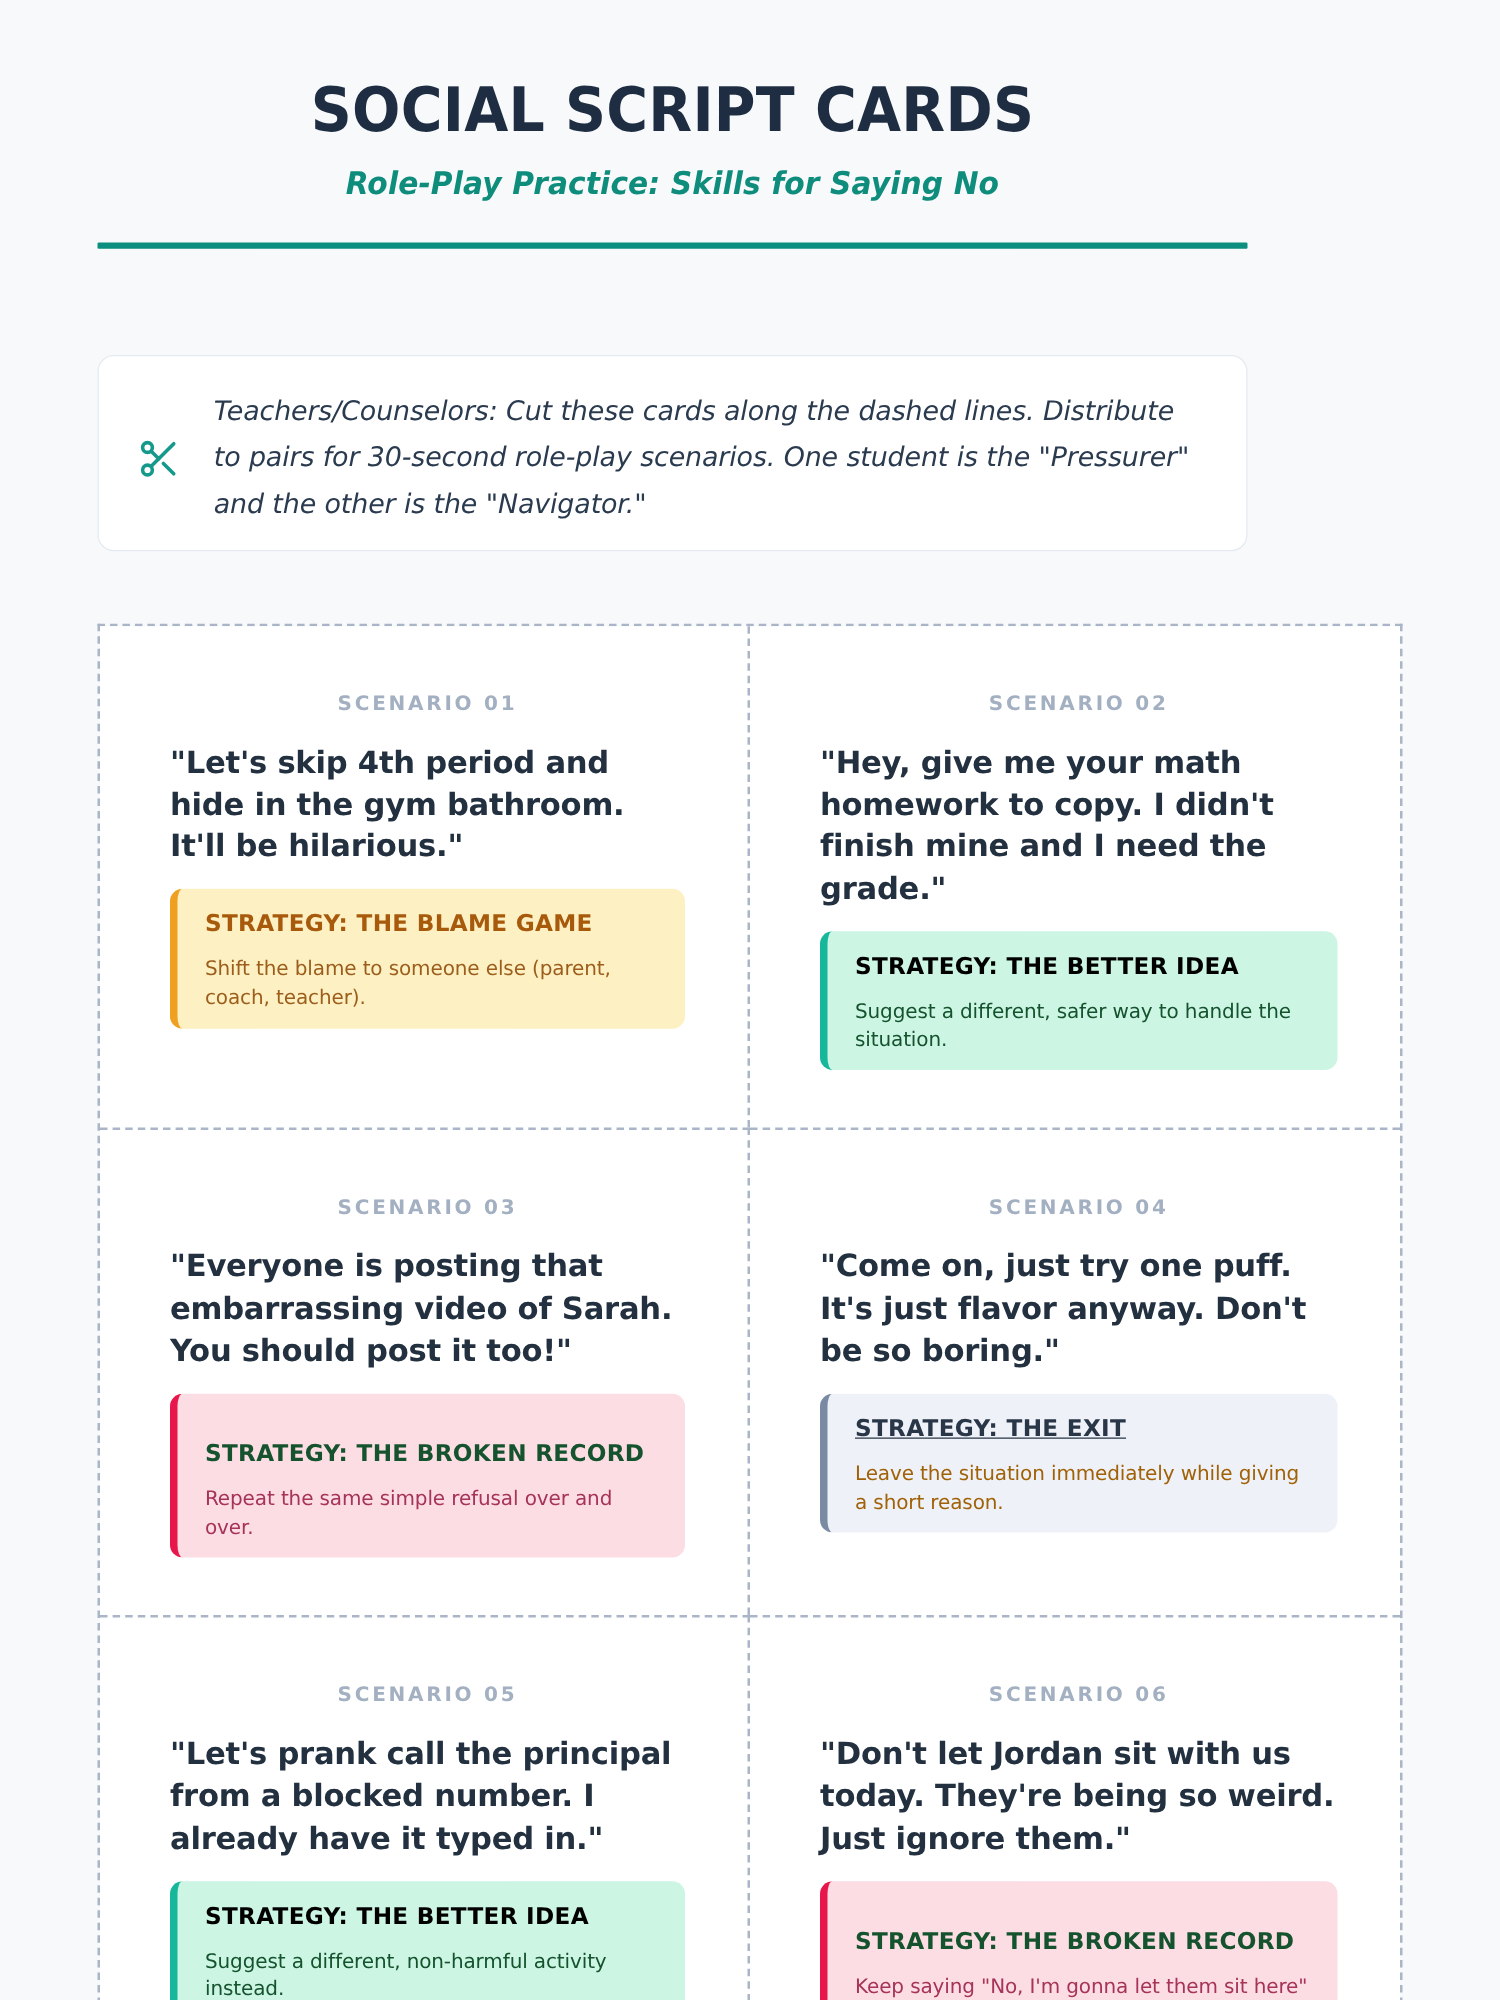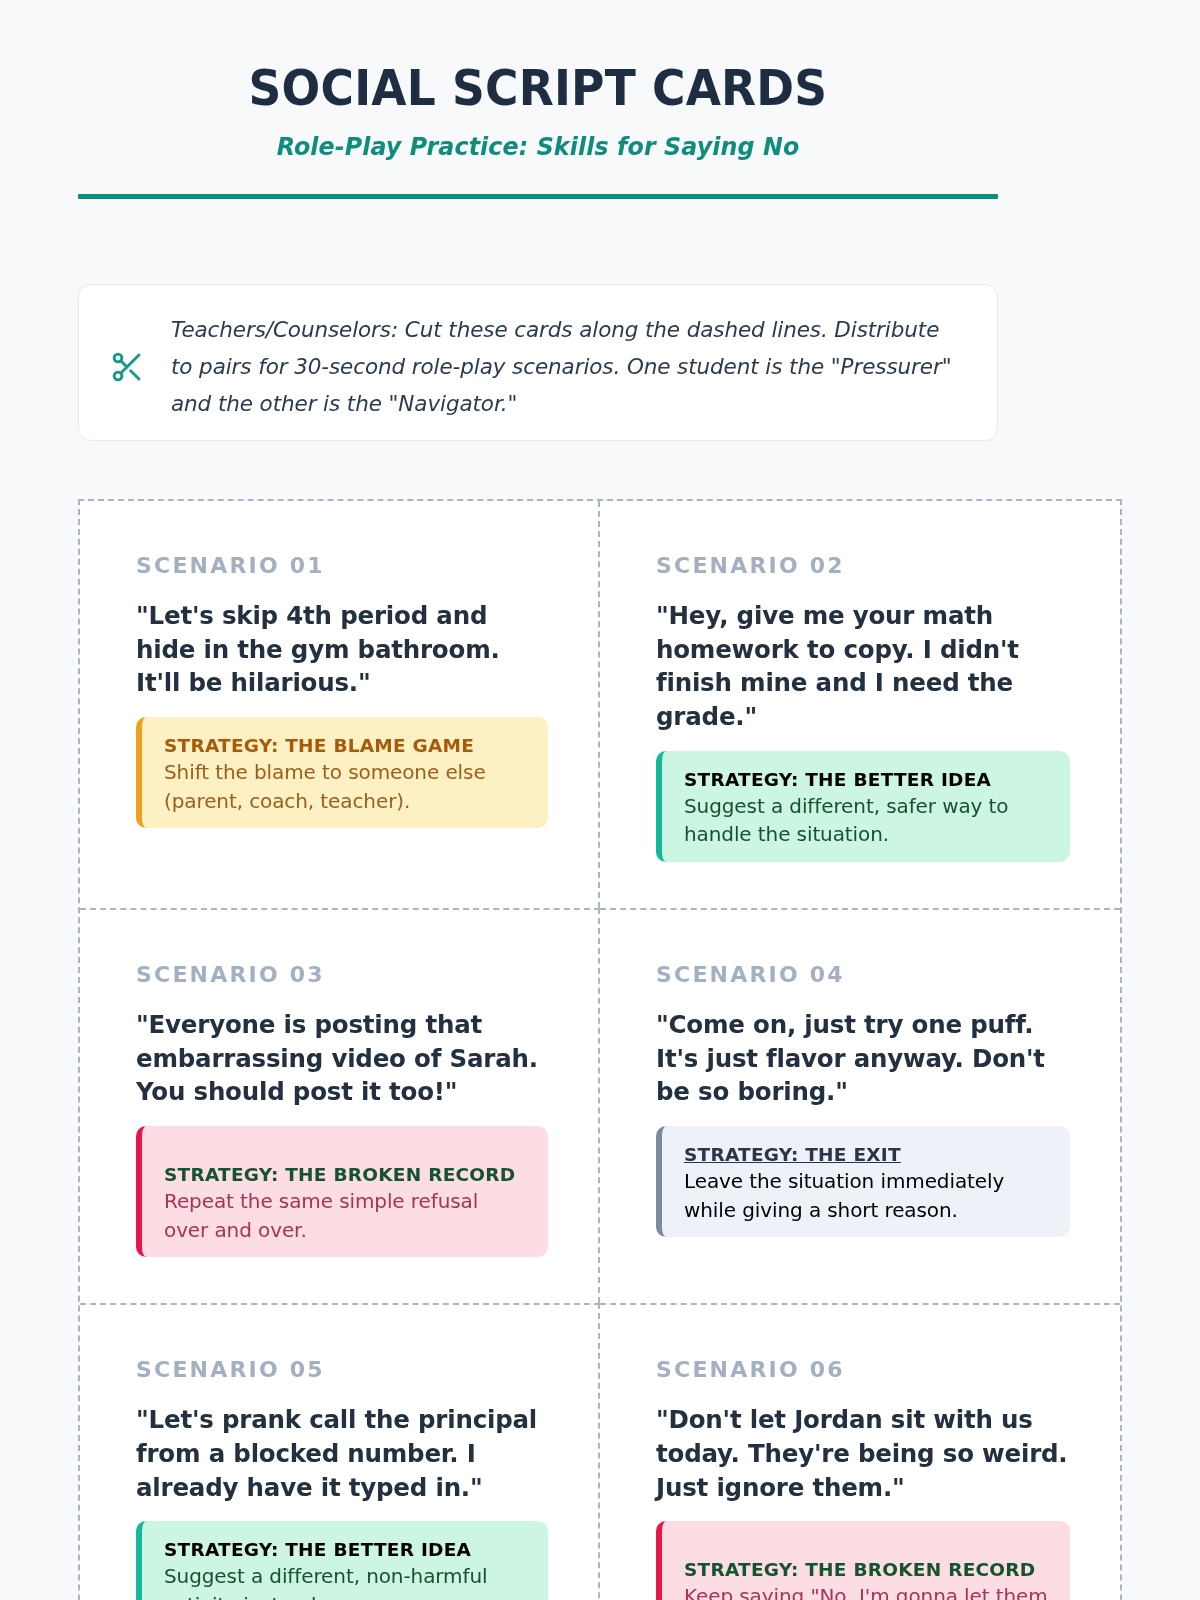--- a/index.html
+++ b/index.html
@@ -107,25 +107,26 @@
     background: #ffffff;
     padding: 52px 50px 46px 56px;
     min-height: 362px;
     position: relative;
   }
 
   .card.col-left  { border-right: 2px dashed #aab6c8; }
   .card.row-break { border-top: 2px dashed #aab6c8; }
 
   .scenario-label {
-    font-size: 22px;
+    font-size: 16px;
     font-weight: 700;
     letter-spacing: 2.2px;
     color: #a3b0c2;
     text-transform: uppercase;
+    text-align: center;
   }
 
   .scenario-quote {
     margin-top: 21px;
     font-size: 24.5px;
     font-weight: 700;
     line-height: 1.38;
     color: #22303f;
     letter-spacing: -0.2px;
   }
@@ -139,42 +140,42 @@
   }
 
   .strategy-title {
     font-size: 18.5px;
     font-weight: 700;
     letter-spacing: 0.25px;
     line-height: 1.3;
   }
 
   .strategy-desc {
-    margin-top: 0;
-    font-size: 20px;
+    margin-top: 12px;
+    font-size: 16px;
     line-height: 1.42;
     letter-spacing: -0.1px;
   }
 
   
   .pal-blame   { background:#fdf0c2; border-left-color:#f0a020; }
   .pal-blame .strategy-title { color:#a85a0c; }
   .pal-blame .strategy-desc  { color:#9c5e1c; }
 
   .pal-better  { background:#ccf5e3; border-left-color:#16b79a; }
   .pal-better .strategy-title { color:#000000; }
   .pal-better .strategy-desc  { color:#14532d; }
 
   .pal-record  { background:#fcdde4; border-left-color:#e8174b; }
   .pal-record .strategy-title { color:#14532d;margin-top:20px; }
   .pal-record .strategy-desc  { color:#a63358; }
 
   .pal-exit    { background:#eef1f7; border-left-color:#7a8aa3; }
   .pal-exit .strategy-title { color:#283648;text-decoration:underline; }
-  .pal-exit .strategy-desc  { color:#000000; }
+  .pal-exit .strategy-desc  { color:#a16207; }
 </style>
 </head>
 <body>
 
 <div class="page">
 
   <div class="header">
     <h1 class="main-title">SOCIAL SCRIPT CARDS</h1>
     <div class="subtitle">Role-Play Practice: Skills for Saying No</div>
     <div class="header-rule"></div>

